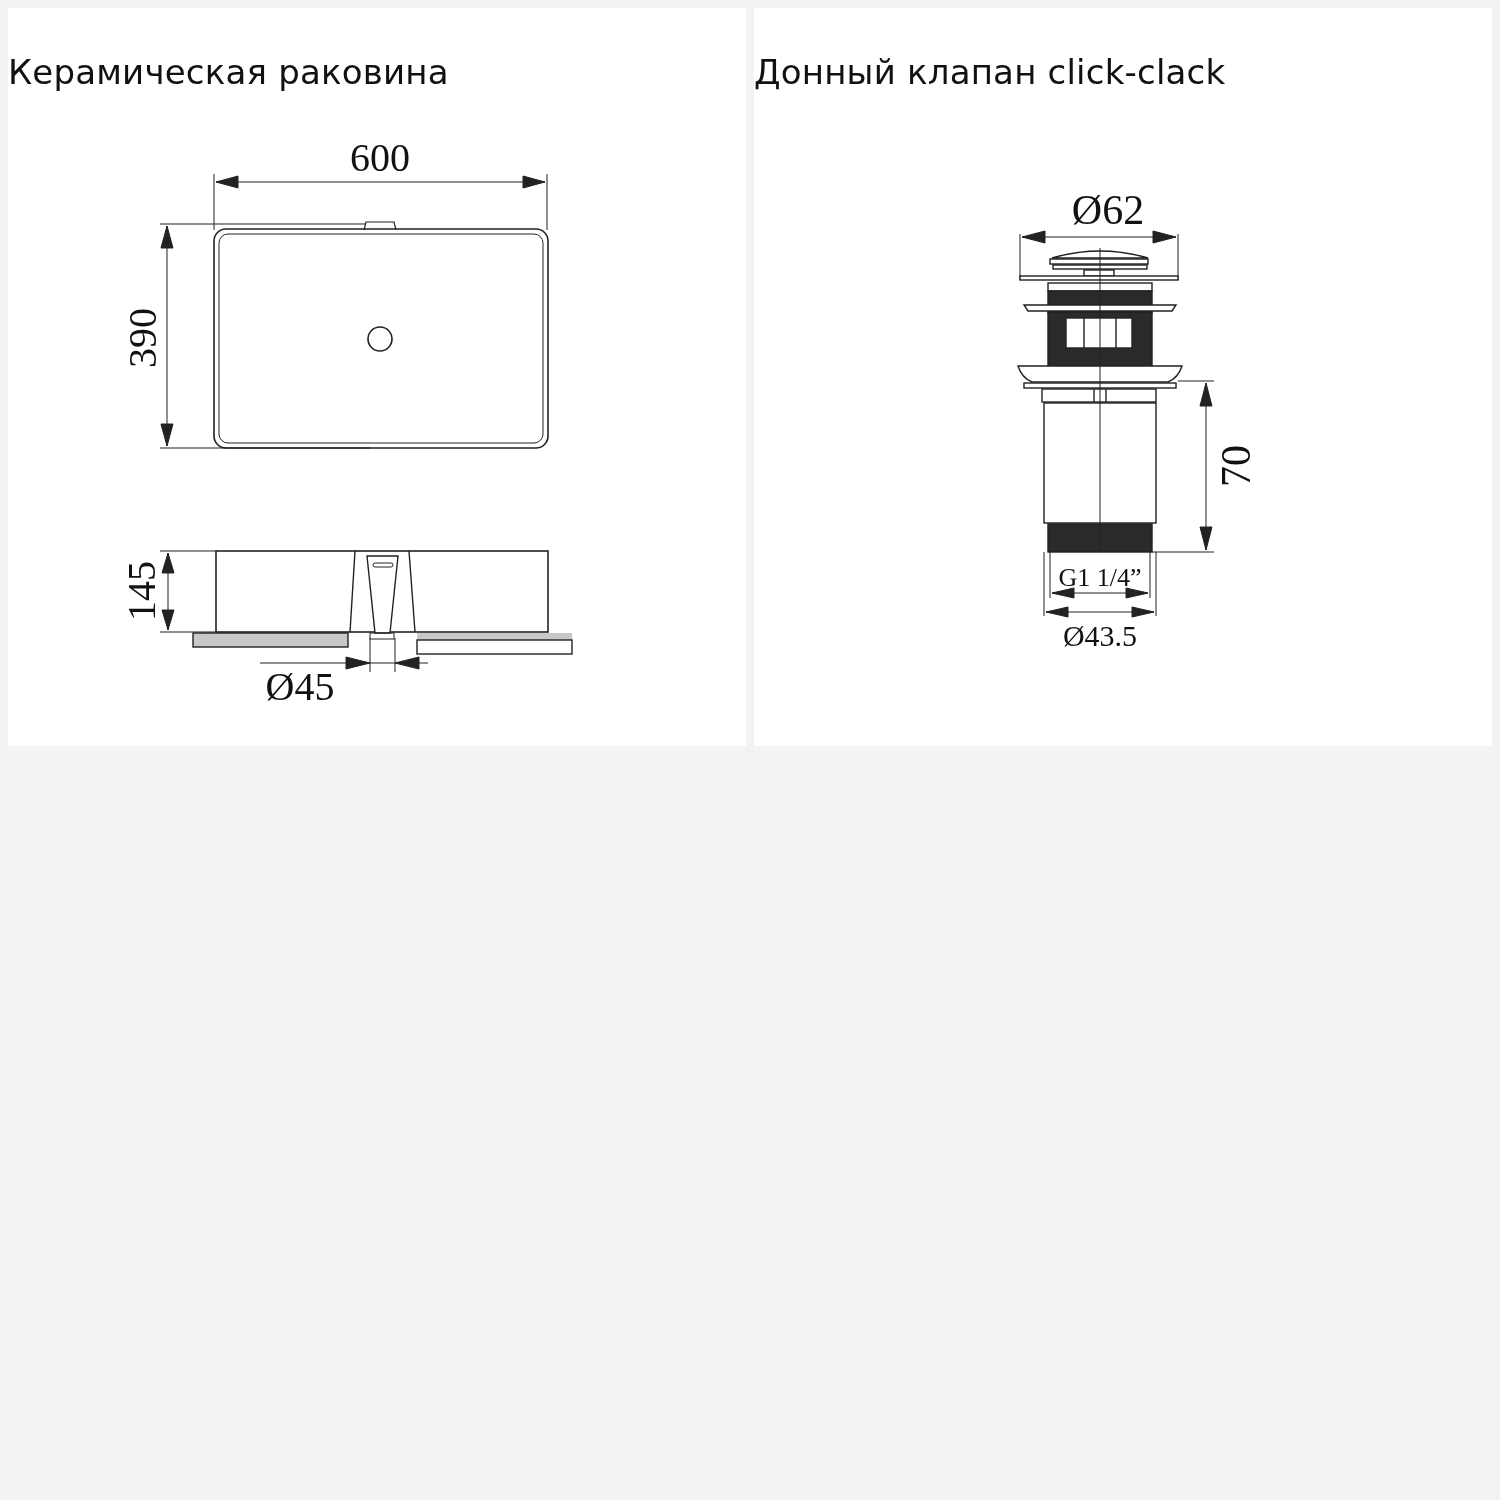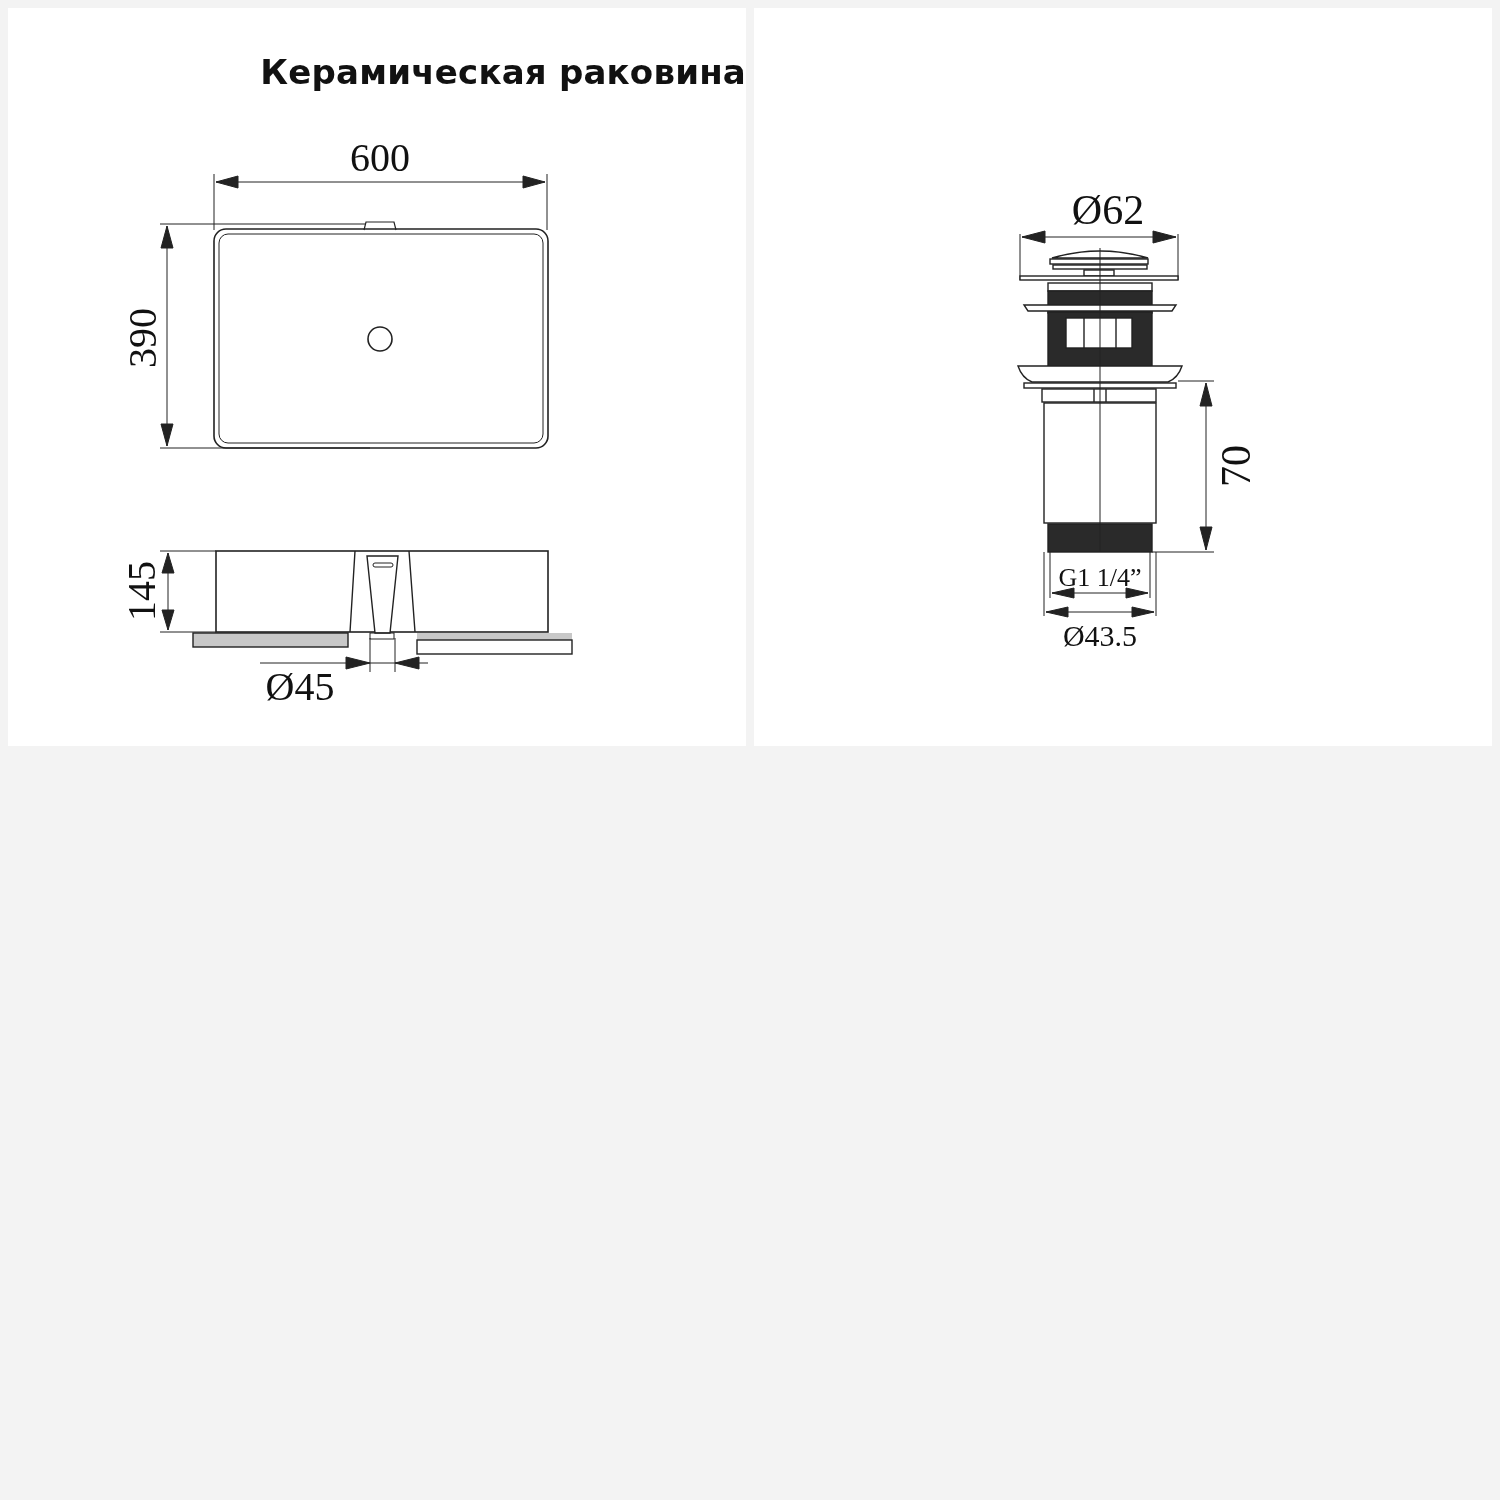--- a/index.html
+++ b/index.html
@@ -1,21 +1,21 @@
 <!DOCTYPE html>
 <html><head>
 <meta charset="utf-8">
 <style>
   html,body{margin:0;padding:0;}
   body{width:1500px;height:1500px;background:#f3f3f3;position:relative;overflow:hidden;}
   .panel{position:absolute;top:8px;width:738px;height:738px;background:#fff;}
   .panel.left{left:8px;}
   .panel.right{left:754px;}
-  .title{position:absolute;top:44px;left:0;width:100%;text-align:right;
-    font-family:"DejaVu Sans","Liberation Sans",sans-serif;font-size:34px;font-weight:700;color:#111;letter-spacing:0.2px;}
+  .title{position:absolute;top:44px;left:0;width:100%;text-align:left;
+    font-family:"DejaVu Sans","Liberation Sans",sans-serif;font-size:34px;font-weight:400;color:#111;letter-spacing:0.2px;}
   svg{position:absolute;left:0;top:0;}
   .dim{font-family:"Liberation Serif","DejaVu Serif",serif;fill:#111;}
 </style>
 </head>
 <body>
 
 <div class="panel left">
   <div class="title">Керамическая раковина</div>
   <svg width="738" height="738" viewBox="8 8 738 738">
 
@@ -69,20 +69,21 @@
       <line x1="395" y1="638" x2="395" y2="672"></line>
       <line x1="260" y1="663" x2="428" y2="663"></line>
       <polygon points="370,663 346,657 346,669"></polygon>
       <polygon points="395,663 419,657 419,669"></polygon>
     </g>
     <text class="dim" x="300" y="700" font-size="40" text-anchor="middle">Ø45</text>
   </svg>
 </div>
 
 <div class="panel right">
+  <div class="title">Донный клапан click-clack</div>
   <svg width="738" height="738" viewBox="754 8 738 738">
 
     <g stroke="#222" stroke-width="1" fill="#222">
       <line x1="1020" y1="234" x2="1020" y2="280"></line>
       <line x1="1178" y1="234" x2="1178" y2="280"></line>
       <line x1="1022" y1="237" x2="1176" y2="237"></line>
       <polygon points="1022,237 1045,231 1045,243"></polygon>
       <polygon points="1176,237 1153,231 1153,243"></polygon>
     </g>
     <text class="dim" x="1108" y="224" font-size="42" text-anchor="middle">Ø62</text>

